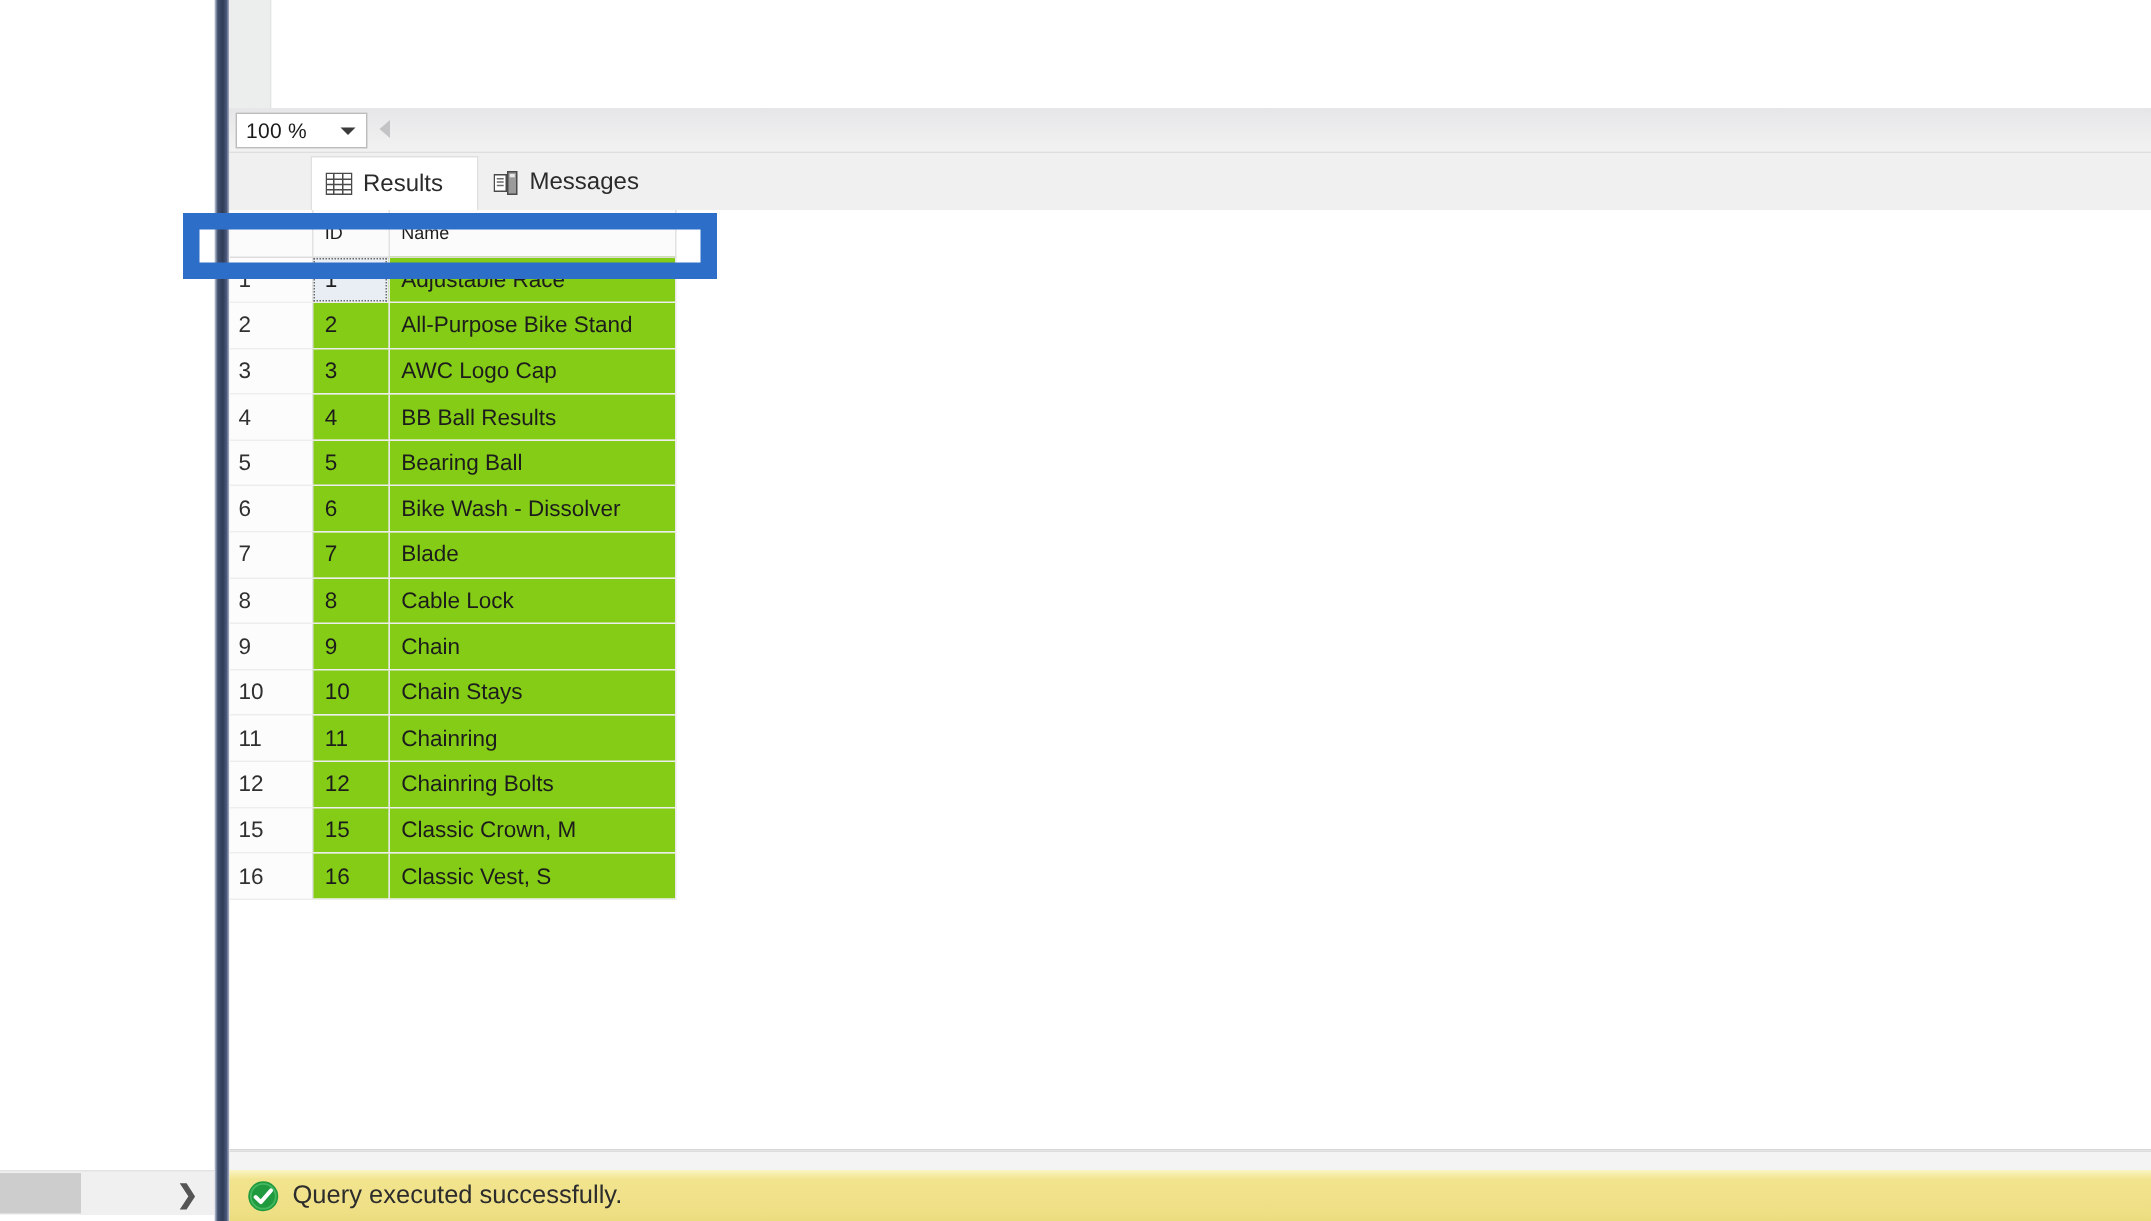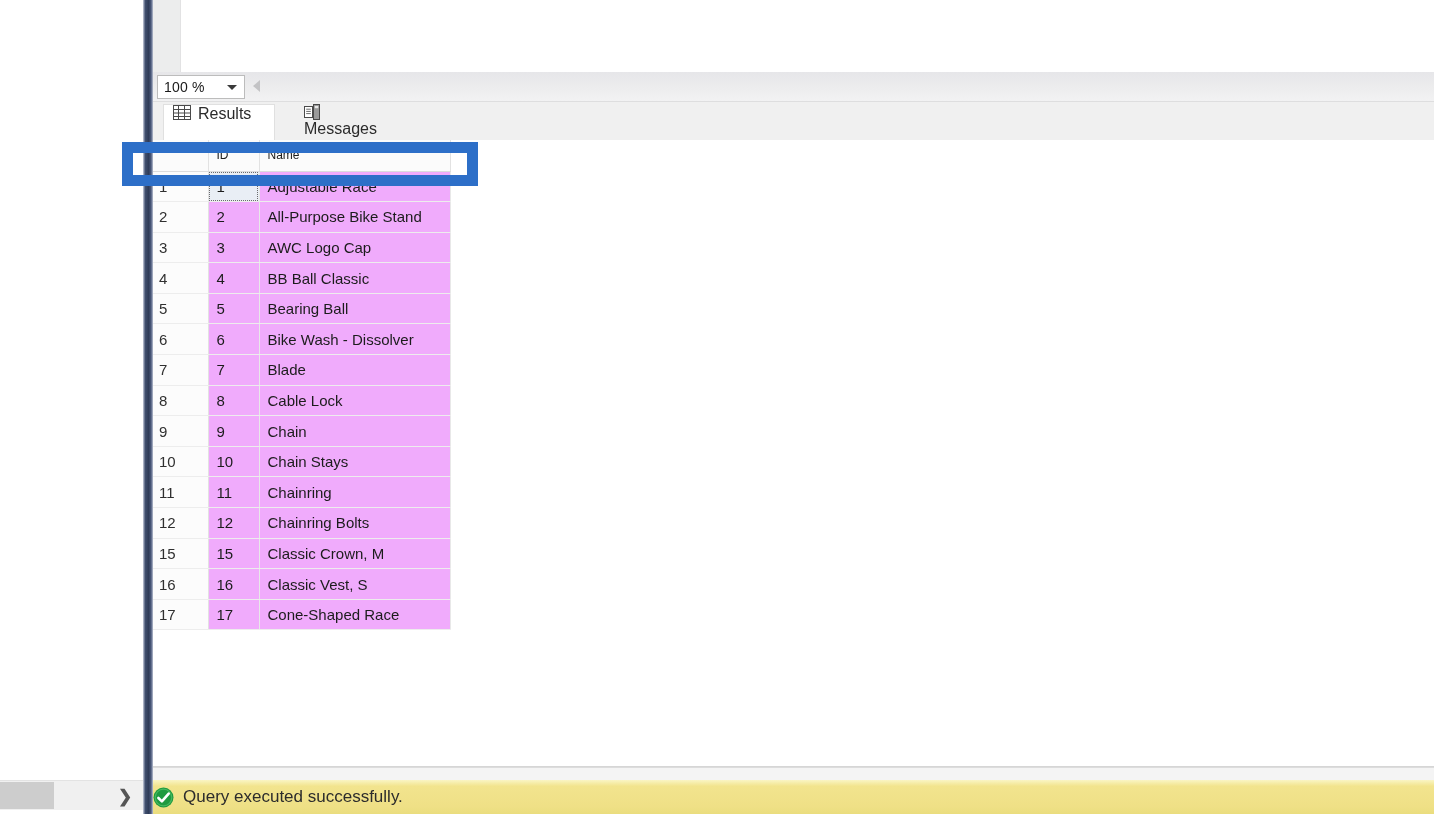--- a/index.html
+++ b/index.html
@@ -127,32 +127,34 @@
     position: absolute;
     left: 153px; top: 102px;
     width: 1281px; height: 38px;
     background: #f0f0f0;
   }
   .tab {
     position: absolute;
     top: 2px;
     height: 36px;
     display: flex;
+    align-items: center;
     padding: 0 11px 0 9px;
     box-sizing: border-box;
     cursor: default;
+    margin-left: 44px;
   }
   .tab.active {
     background: #ffffff;
     border-left: 1px solid #e0e0e0;
     border-right: 1px solid #e0e0e0;
     border-top: 1px solid #e0e0e0;
   }
   .tab-results { left: 10px; width: 112px; }
-  .tab-messages { left: 142px; width: 142px; flex-direction: column; }
+  .tab-messages { left: 123px; width: 142px; }
   .tab-label {
     font-size: 16px;
     color: #2b2b2b;
     font-family: "Liberation Sans", sans-serif;
     white-space: nowrap;
   }
   .icon-grid {
     width: 18px; height: 15px;
     margin-right: 7px;
     flex: 0 0 auto;
@@ -193,21 +195,21 @@
     font-size: 12px;
     color: #1c1c1c;
     text-align: left;
     padding: 0 0 0 8px;
     box-sizing: border-box;
   }
   .grid-table th.col-rownum { padding: 0; }
 
   .grid-table td {
     height: 30.6px;
-    background: #f0abfc;
+    background: #84cc16;
     border-right: 1px solid #e8e8e8;
     border-bottom: 1px solid #ededed;
     font-size: 15px;
     color: #1c1c1c;
     padding: 0 0 0 8px;
     box-sizing: border-box;
     vertical-align: middle;
     white-space: nowrap;
   }
   .grid-table td.rownum {
@@ -233,21 +235,21 @@
     border-top: 1px solid #dcdcdc;
     box-sizing: border-box;
   }
   .status-bar {
     position: absolute;
     left: 153px; top: 780px;
     width: 1281px; height: 34px;
     background: linear-gradient(180deg,#faf5c4 0%, #f2e48e 18%, #efe086 78%, #eadd7e 100%);
     display: flex;
     align-items: center;
-    padding-left: 0;
+    padding-left: 12px;
     box-sizing: border-box;
   }
   .status-check {
     width: 21px; height: 21px;
     flex: 0 0 auto;
     margin-right: 9px;
     display: block;
   }
   .status-text {
     font-size: 17px;
@@ -341,21 +343,21 @@
           <td>All-Purpose Bike Stand</td>
         </tr>
         <tr>
           <td class="rownum">3</td>
           <td class="idcell">3</td>
           <td>AWC Logo Cap</td>
         </tr>
         <tr>
           <td class="rownum">4</td>
           <td class="idcell">4</td>
-          <td>BB Ball Classic</td>
+          <td>BB Ball Results</td>
         </tr>
         <tr>
           <td class="rownum">5</td>
           <td class="idcell">5</td>
           <td>Bearing Ball</td>
         </tr>
         <tr>
           <td class="rownum">6</td>
           <td class="idcell">6</td>
           <td>Bike Wash - Dissolver</td>
@@ -392,25 +394,20 @@
         </tr>
         <tr>
           <td class="rownum">15</td>
           <td class="idcell">15</td>
           <td>Classic Crown, M</td>
         </tr>
         <tr>
           <td class="rownum">16</td>
           <td class="idcell">16</td>
           <td>Classic Vest, S</td>
-        </tr>
-        <tr>
-          <td class="rownum">17</td>
-          <td class="idcell">17</td>
-          <td>Cone-Shaped Race</td>
         </tr>
       </tbody>
     </table>
   </div>
 
   <div class="status-gap"></div>
 
   <div class="status-bar">
     <svg class="status-check" viewBox="0 0 21 21">
       <circle cx="10.5" cy="10.5" r="10" fill="#1f9a3f"></circle>

